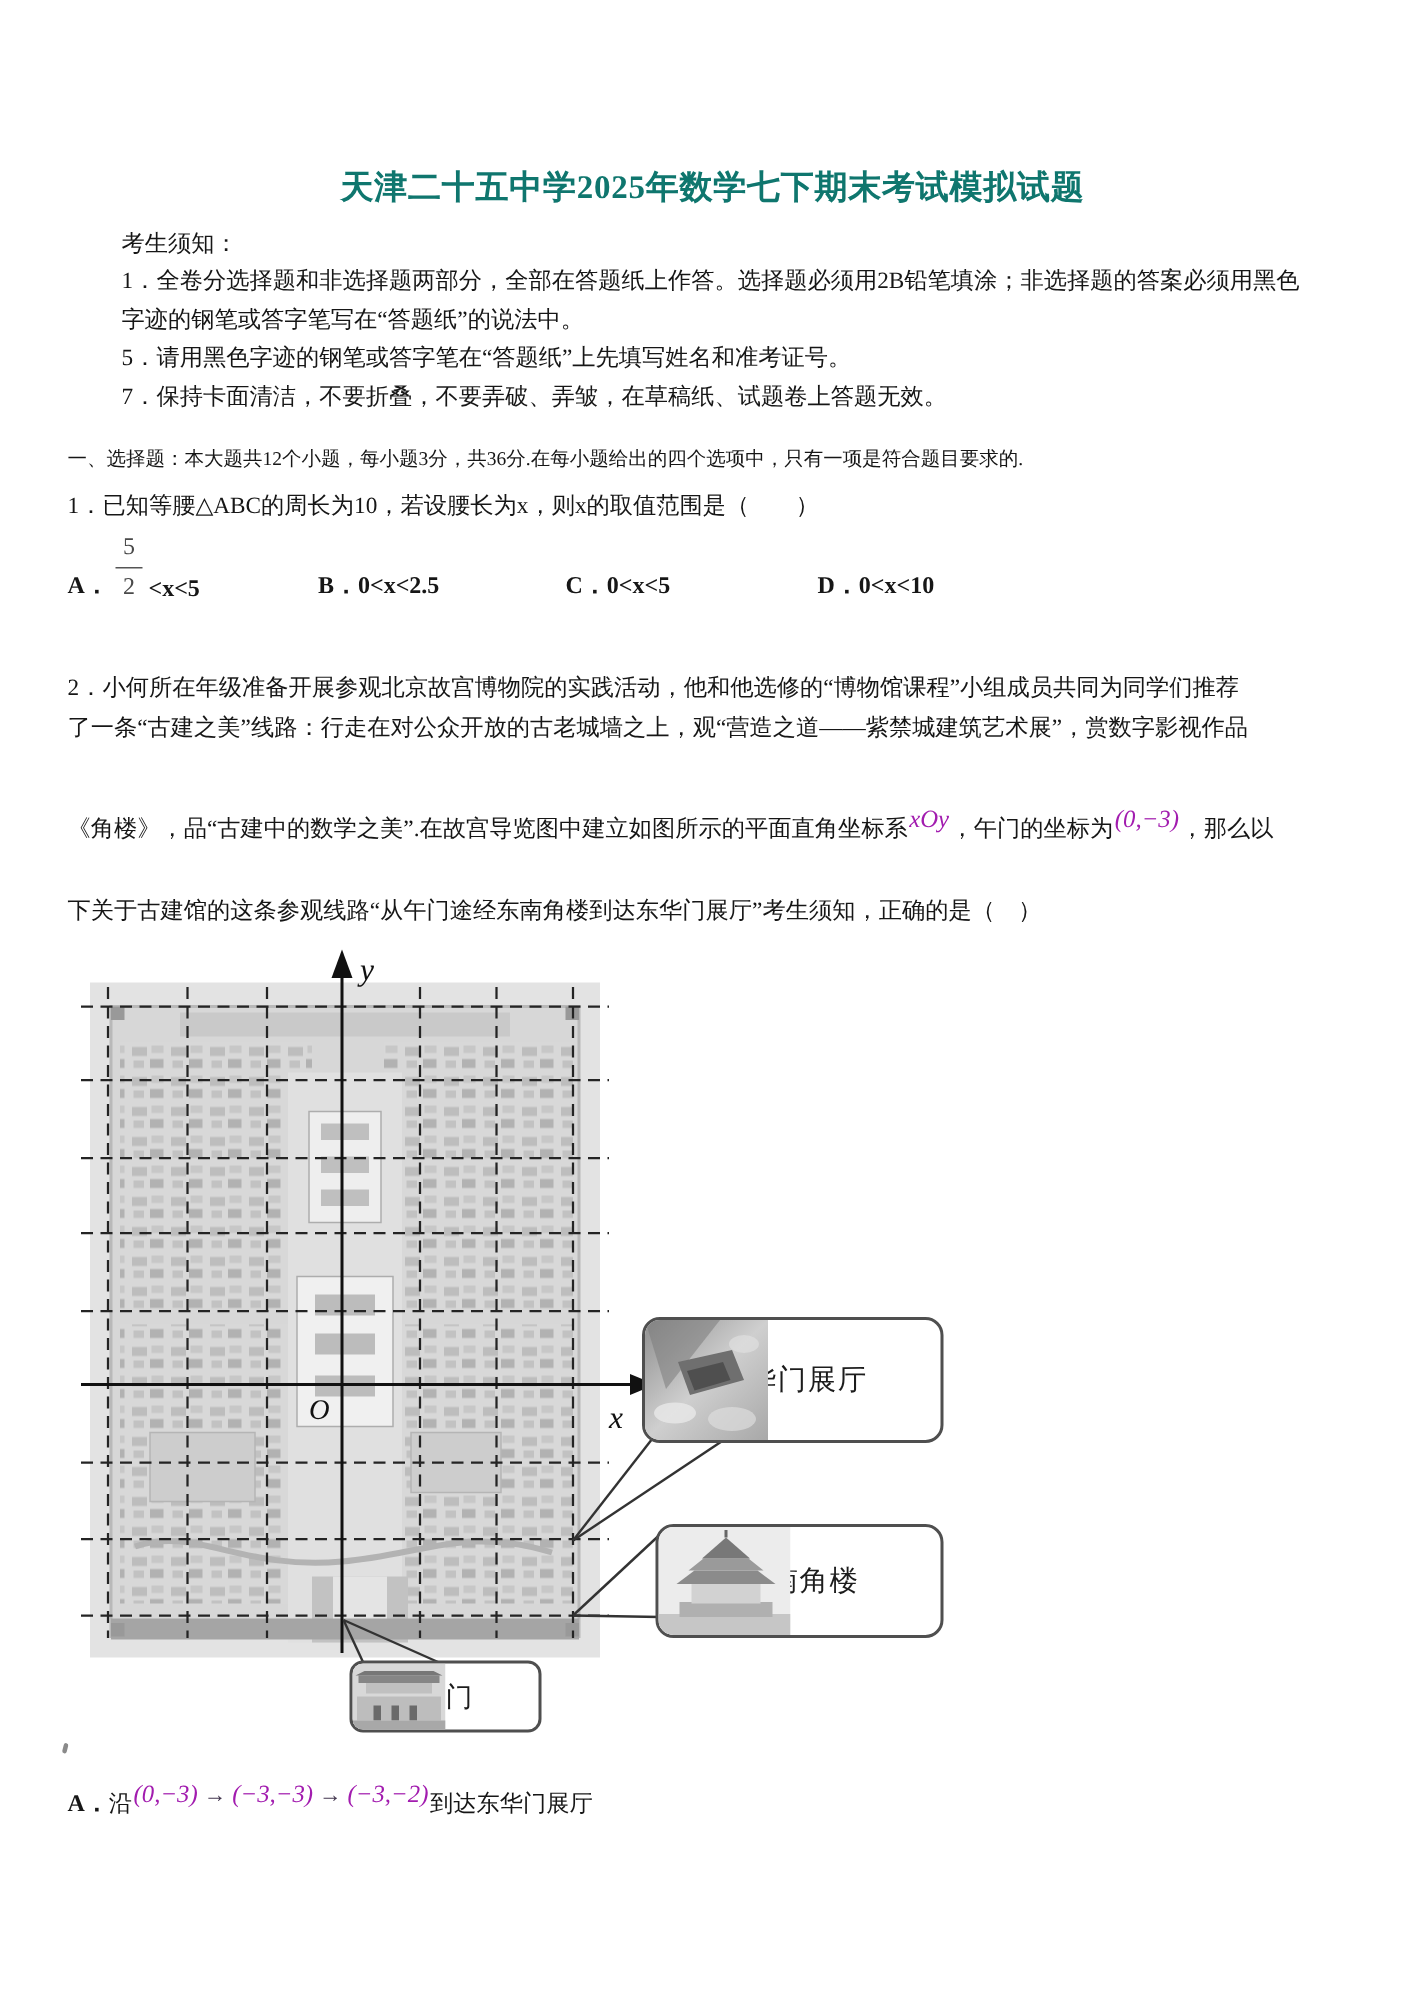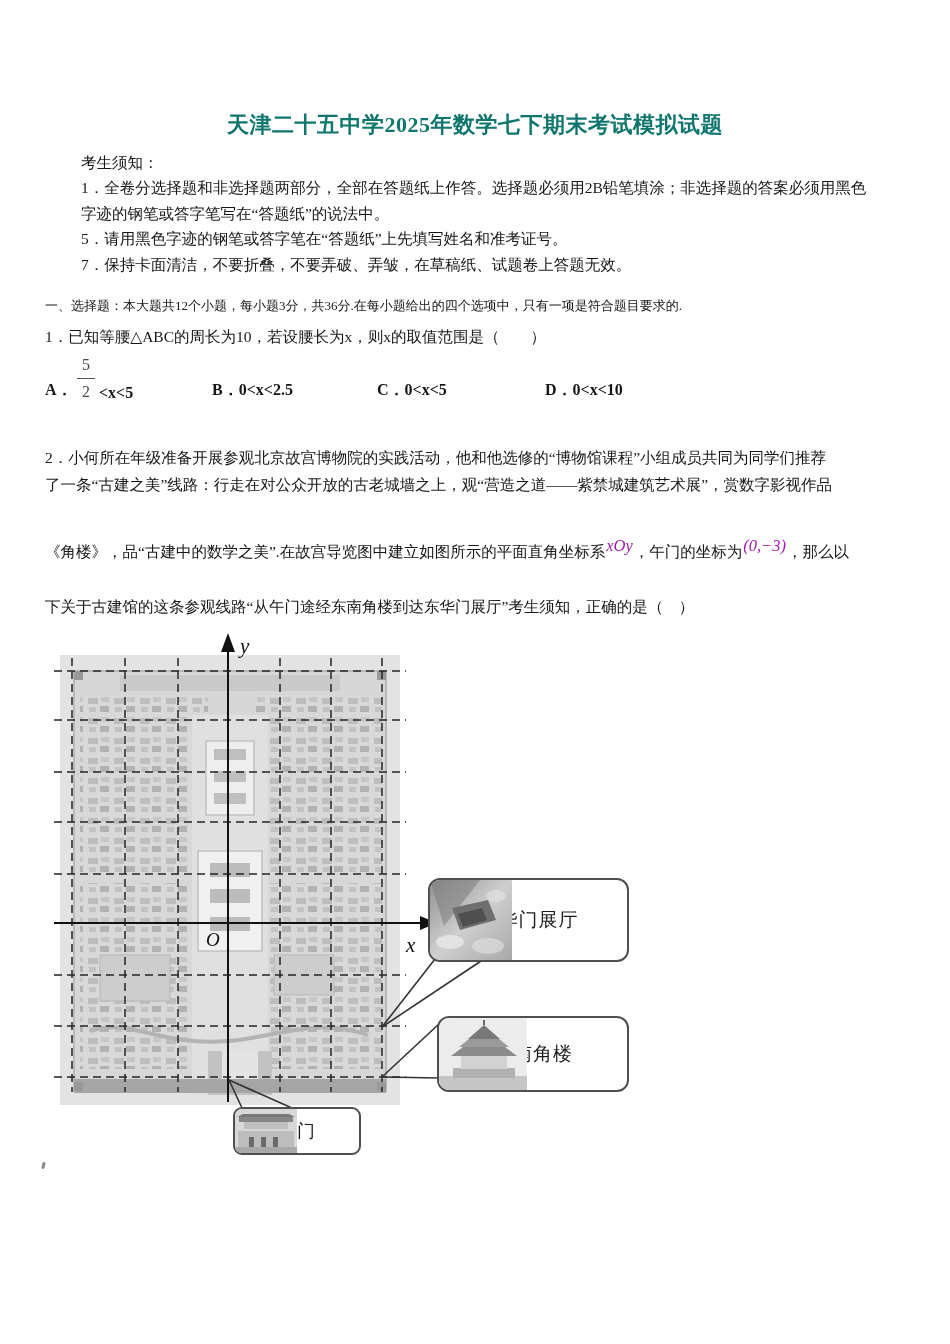--- a/index.html
+++ b/index.html
@@ -223,14 +223,17 @@
           <rect x="38" y="28" width="5" height="10" fill="#6a6a6a"></rect>
           <rect x="0" y="38" width="62" height="6" fill="#a8a8a8"></rect>
         </svg>
       </div>
       <div class="clabel">午门</div>
     </div>
   </div>
 
   <span class="stray"></span>
 
+  <div class="answer-line">
+    <span class="opt-label">A．</span><span>沿</span><span class="imath">(0,−3)</span><span class="arrow">→</span><span class="imath">(−3,−3)</span><span class="arrow">→</span><span class="imath">(−3,−2)</span><span>到达东华门展厅</span>
+  </div>
 
 </div>
 
 </body></html>

